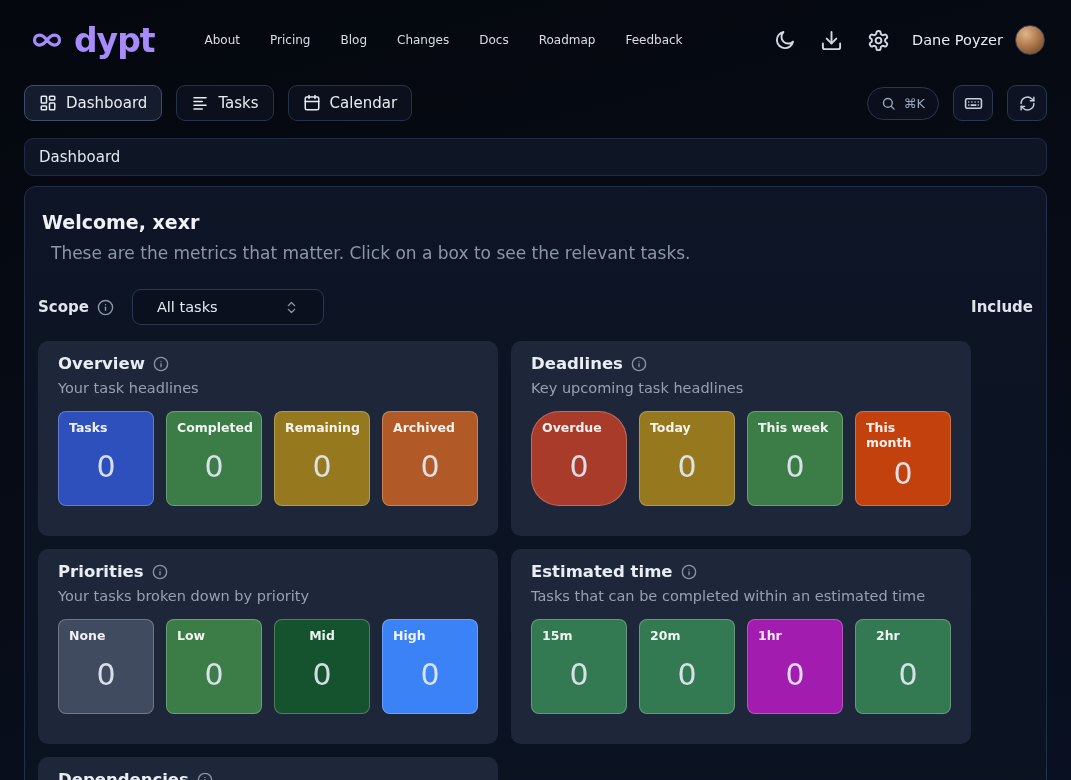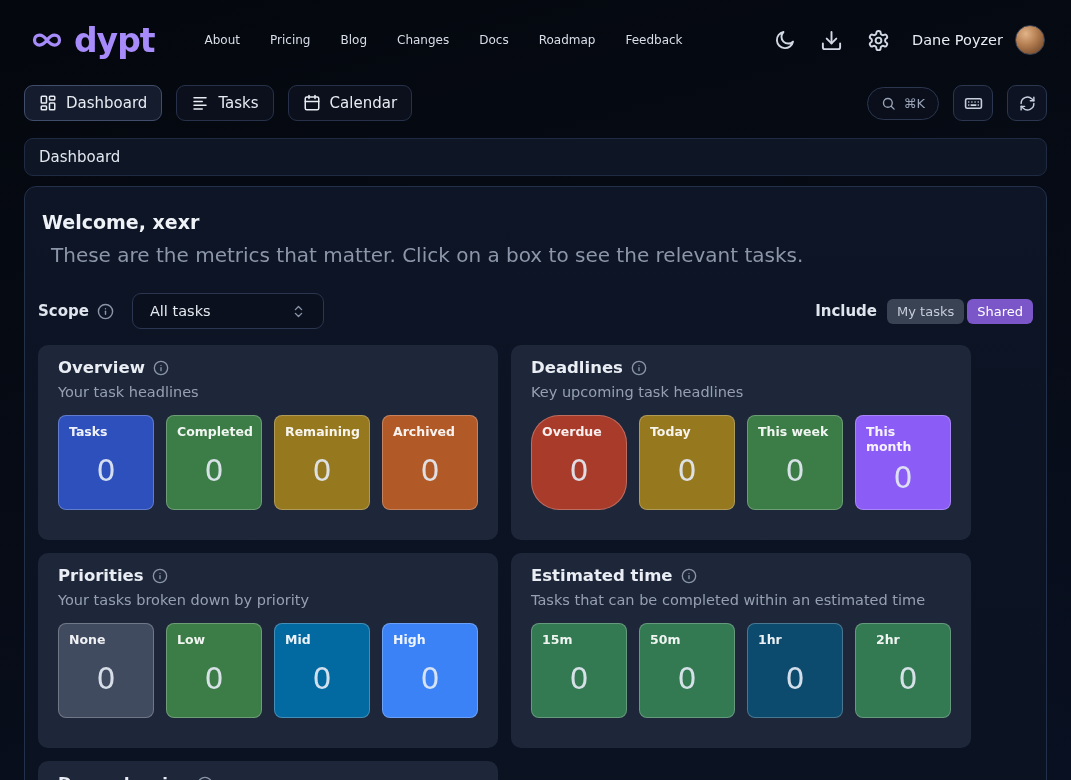--- a/index.html
+++ b/index.html
@@ -41,28 +41,28 @@
 
   
   .breadcrumb-bar { margin: 12px 24px 0; height: 38px; background: #0e1626;
     border: 1px solid #1f2b43; border-radius: 9px; display: flex; align-items: center;
     padding: 0 14px; font-size: 15px; color: #e2e7ef; }
 
   
   .panel { margin: 10px 24px 0; background: linear-gradient(180deg, #0d1526 0%, #0a111f 100%);
     border: 1px solid #233049; border-radius: 12px; padding: 16px 13px 20px; min-height: 620px; }
   .welcome-title { font-size: 19px; font-weight: 700; color: #eef1f6; margin: 8px 0 10px 4px; }
-  .welcome-sub { font-size: 20px; color: #8c96a9; margin-left: 13px; }
+  .welcome-sub { font-size: 17px; color: #8c96a9; margin-left: 13px; }
 
   .scope-row { display: flex; align-items: center; margin-top: 26px; }
   .scope-label, .include-label { font-size: 15px; font-weight: 600; color: #dfe4ed; }
   .info-icon { color: #8b95a8; display: inline-flex; margin-left: 8px; cursor: pointer; }
   .select { margin-left: 18px; width: 192px; height: 36px; background: #0a101d;
     border: 1px solid #2b3650; border-radius: 9px; display: flex; align-items: center;
-    justify-content: space-between; padding: 0 17px; font-size: 14.5px; color: #e5e9f0; cursor: pointer; }
+    justify-content: space-between; padding: 0 24px; font-size: 14.5px; color: #e5e9f0; cursor: pointer; }
   .select .chev { color: #8b95a8; }
   .include-group { margin-left: auto; display: flex; align-items: center; gap: 10px; }
   .pills { display: flex; gap: 3px; }
   .pill { border: none; border-radius: 6px; padding: 5px 10px; font-size: 13px;
     font-family: inherit; cursor: pointer; color: #c6cdda; }
   .pill.active { color: #ffffff; }
 
   
   .cards-grid { margin-top: 16px; display: grid; grid-template-columns: 460px 460px; gap: 13px; }
   .card { background: #1d2739; border-radius: 10px; padding: 13px 20px 16px; min-height: 195px; }
@@ -209,24 +209,20 @@
       <span>All tasks</span>
       <span class="chev">
         <svg width="15" height="15" viewBox="0 0 24 24" fill="none" stroke="currentColor" stroke-width="2.2" stroke-linecap="round" stroke-linejoin="round">
           <path d="m7 15 5 5 5-5"></path>
             <path d="m7 9 5-5 5 5"></path>
         </svg>
       </span>
     </div>
     <div class="include-group">
       <span class="include-label">Include</span>
-      <div class="pills">
-        <button class="pill" style="background: rgb(58, 67, 84);">My tasks</button>
-        <button class="pill active" style="background: rgb(122, 86, 200);">Shared</button>
-      </div>
     </div>
   </div>
 
   <div class="cards-grid">
   <section class="card">
     <div class="card-head">
       <span class="card-title">Overview</span>
       <span class="info-icon">
         <svg width="16" height="16" viewBox="0 0 24 24" fill="none" stroke="currentColor" stroke-width="2" stroke-linecap="round">
           <circle cx="12" cy="12" r="10"></circle>
@@ -280,21 +276,21 @@
   <div class="stat-box" style="background: rgb(150, 120, 31);">
     <span class="stat-label">Today</span>
     <span class="stat-value">0</span>
   </div>
 
   <div class="stat-box" style="background: rgb(60, 124, 70);">
     <span class="stat-label">This week</span>
     <span class="stat-value">0</span>
   </div>
 
-  <div class="stat-box" style="background: #8b5cf6; justify-content: flex-end;">
+  <div class="stat-box" style="background: #c2410c; justify-content: flex-end;">
     <span class="stat-label">This month</span>
     <span class="stat-value">0</span>
   </div>
 </div>
   </section>
 
   <section class="card">
     <div class="card-head">
       <span class="card-title">Priorities</span>
       <span class="info-icon">
@@ -310,21 +306,21 @@
   <div class="stat-box" style="background: rgb(65, 75, 96);">
     <span class="stat-label">None</span>
     <span class="stat-value">0</span>
   </div>
 
   <div class="stat-box" style="background: rgb(60, 124, 70);">
     <span class="stat-label">Low</span>
     <span class="stat-value">0</span>
   </div>
 
-  <div class="stat-box" style="background: #0369a1;">
+  <div class="stat-box" style="background: #14532d; align-items: center;">
     <span class="stat-label">Mid</span>
     <span class="stat-value">0</span>
   </div>
 
   <div class="stat-box" style="background: #3b82f6;">
     <span class="stat-label">High</span>
     <span class="stat-value">0</span>
   </div>
 </div>
   </section>
@@ -341,25 +337,25 @@
       </span>
     </div>
     <p class="card-sub">Tasks that can be completed within an estimated time</p>
     <div class="stats-row">
   <div class="stat-box" style="background: rgb(51, 121, 82);">
     <span class="stat-label">15m</span>
     <span class="stat-value">0</span>
   </div>
 
   <div class="stat-box" style="background: rgb(51, 121, 82);">
-    <span class="stat-label">50m</span>
-    <span class="stat-value">0</span>
-  </div>
-
-  <div class="stat-box" style="background: #0c4a6e;">
+    <span class="stat-label">20m</span>
+    <span class="stat-value">0</span>
+  </div>
+
+  <div class="stat-box" style="background: #a21caf;">
     <span class="stat-label">1hr</span>
     <span class="stat-value">0</span>
   </div>
 
   <div class="stat-box" style="background: rgb(51, 121, 82); padding-left: 20px;">
     <span class="stat-label">2hr</span>
     <span class="stat-value">0</span>
   </div>
 </div>
   </section>

